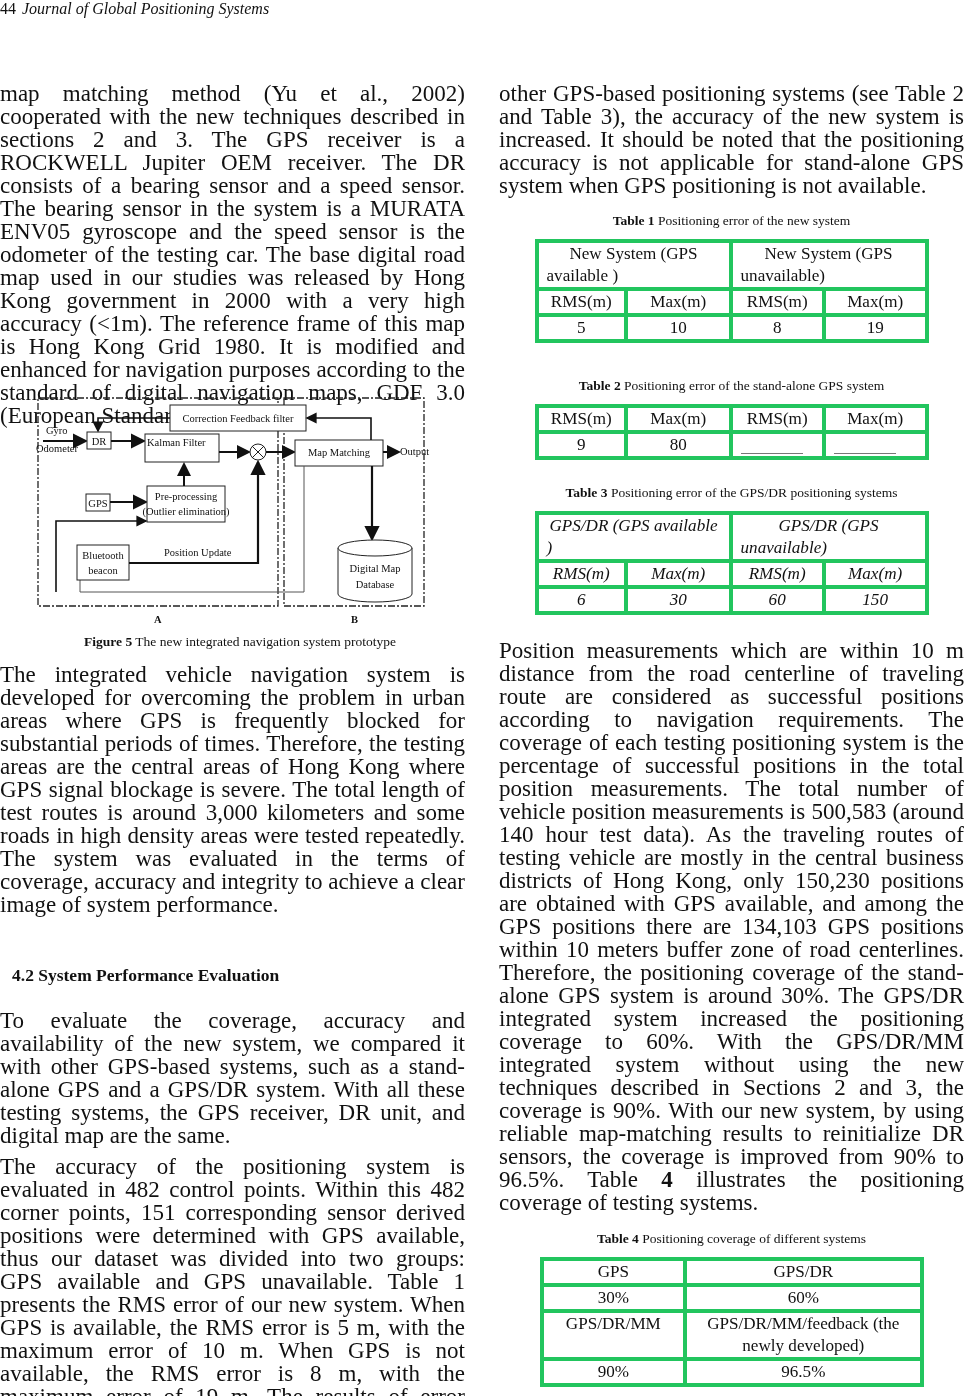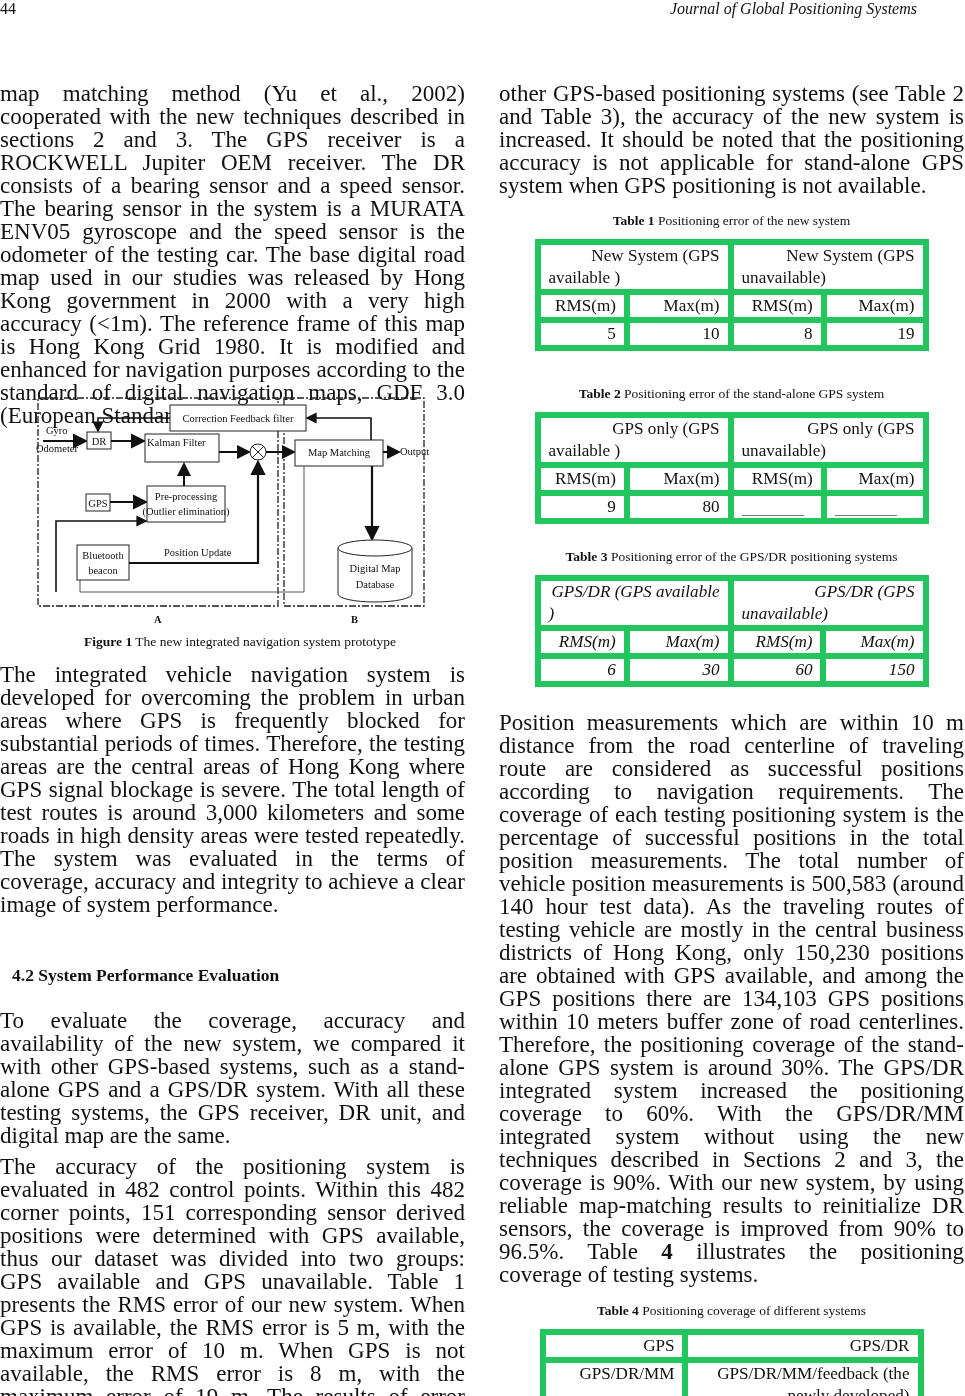--- a/index.html
+++ b/index.html
@@ -6,21 +6,21 @@
   body {
     width: 965px; height: 1396px; position: relative; overflow: hidden;
     font-family: "Liberation Serif", "DejaVu Serif", serif; color: #111;
   }
   .running-head {
     position: absolute; top: 0; left: 0; width: 917px; height: 22px;
     font-size: 16px; line-height: 20px;
   }
   .running-head .page-num { position: absolute; left: 0; top: -1px; }
   .running-head .journal {
-    position: absolute; left: 0; right: 0; text-align: right; font-style: italic; top: -1px;
+    position: absolute; left: 0; right: 0; text-align: left; font-style: italic; top: -1px; padding-left: 22px;
   }
   .col { position: absolute; top: 82px; }
   .col-left { left: 0; width: 465px; }
   .col-right { left: 499px; width: 465px; }
   p.body {
     margin: 0; font-size: 23px; line-height: 23px; text-align: justify;
     text-align-last: left;
   }
   p.gap { margin-top: 8px; }
   .caption {
@@ -28,21 +28,21 @@
   }
   .caption b { font-weight: bold; }
   h3.section {
     margin: 12px; font-size: 17.5px; font-weight: bold; line-height: 23px;
   }
   table.data {
     border-collapse: collapse; font-size: 17.1px; line-height: 22px;
     margin-left: auto; margin-right: auto;
   }
   table.data td {
-    border: 6px solid #22c55e; padding: 0 8px 0 8px; vertical-align: top; text-align: right;
+    border: 4px solid #22c55e; padding: 0 8px 0 8px; vertical-align: top; text-align: center;
   }
   td.wide { text-align: justify; text-align-last: left; }
   .blank-cell { position: relative; }
   .blank-cell .dash {
     position: absolute; bottom: 2px; left: 8px; width: 62px; height: 0;
     border-bottom: 1.5px solid #777;
   }
   
   .figure { position: absolute; left: 36px; top: 396px; width: 395px; height: 230px; }
   .figure svg { display: block; }
@@ -134,21 +134,21 @@
     <text class="fig-text" x="128" y="160">Position Update</text>
 
     <polyline points="93,167 222,167 222,66" fill="none" stroke="#111" stroke-width="2.2" marker-end="url(#arr)"></polyline>
 
     <text class="fig-text" x="118" y="227" font-weight="bold">A</text>
     <text class="fig-text" x="315" y="227" font-weight="bold">B</text>
   </svg>
 </div>
 
 <div class="caption" style="position:absolute; left:30px; top:633px; width:420px;">
-  <b>Figure 1</b><span> The new integrated navigation system prototype</span>
+  <b>Figure 5</b><span> The new integrated navigation system prototype</span>
 </div>
 
 <div class="col col-left" style="top:663px;">
   <p class="body">The integrated vehicle navigation system is developed for overcoming the problem in urban areas where GPS is frequently blocked for substantial periods of times. Therefore, the testing areas are the central areas of Hong Kong where GPS signal blockage is severe. The total length of test routes is around 3,000 kilometers and some roads in high density areas were tested repeatedly. The system was evaluated in the terms of coverage, accuracy and integrity to achieve a clear image of system performance.</p>
   <h3 class="section" style="margin-top:48px;">4.2 System Performance Evaluation</h3>
   <p class="body" style="margin-top:22px;">To evaluate the coverage, accuracy and availability of the new system, we compared it with other GPS-based systems, such as a stand-alone GPS and a GPS/DR system. With all these testing systems, the GPS receiver, DR unit, and digital map are the same.</p>
   <p class="body gap">The accuracy of the positioning system is evaluated in 482 control points. Within this 482 corner points, 151 corresponding sensor derived positions were determined with GPS available, thus our dataset was divided into two groups: GPS available and GPS unavailable. Table 1 presents the RMS error of our new system. When GPS is available, the RMS error is 5 m, with the maximum error of 10 m. When GPS is not available, the RMS error is 8 m, with the maximum error of 19 m. The results of error analysis demonstrate that the system developed in this study is able to maintain the accuracy in all the circumstances, with and without GPS. Compared with</p>
 </div>
 
 <div class="col col-right">
@@ -188,24 +188,20 @@
     <b>Table 2</b><span> Positioning error of the stand-alone GPS system</span>
   </div>
   <table class="data" style="margin-top:9px; width:394px;">
     <colgroup>
         <col style="width:90px">
         <col style="width:106px">
         <col style="width:94px">
         <col style="width:104px">
       </colgroup>
     <tbody>
-        <tr>
-      <td colspan="2" class="wide">GPS only (GPS available )</td>
-      <td colspan="2" class="wide">GPS only (GPS unavailable)</td>
-    </tr>
     <tr>
       <td>RMS(m)</td>
       <td>Max(m)</td>
       <td>RMS(m)</td>
       <td>Max(m)</td>
     </tr>
     <tr>
       <td>9</td>
       <td>80</td>
       <td class="blank-cell">&nbsp;<span class="dash"></span></td>
@@ -253,20 +249,24 @@
     <colgroup>
         <col style="width:145px">
         <col style="width:239px">
       </colgroup>
     <tbody>
         <tr>
       <td>GPS</td>
       <td>GPS/DR</td>
     </tr>
     <tr>
+      <td>30%</td>
+      <td>60%</td>
+    </tr>
+    <tr>
       <td>GPS/DR/MM</td>
       <td>GPS/DR/MM/feedback (the newly developed)</td>
     </tr>
     <tr>
       <td>90%</td>
       <td>96.5%</td>
     </tr>
   </tbody>
     </table>
 

